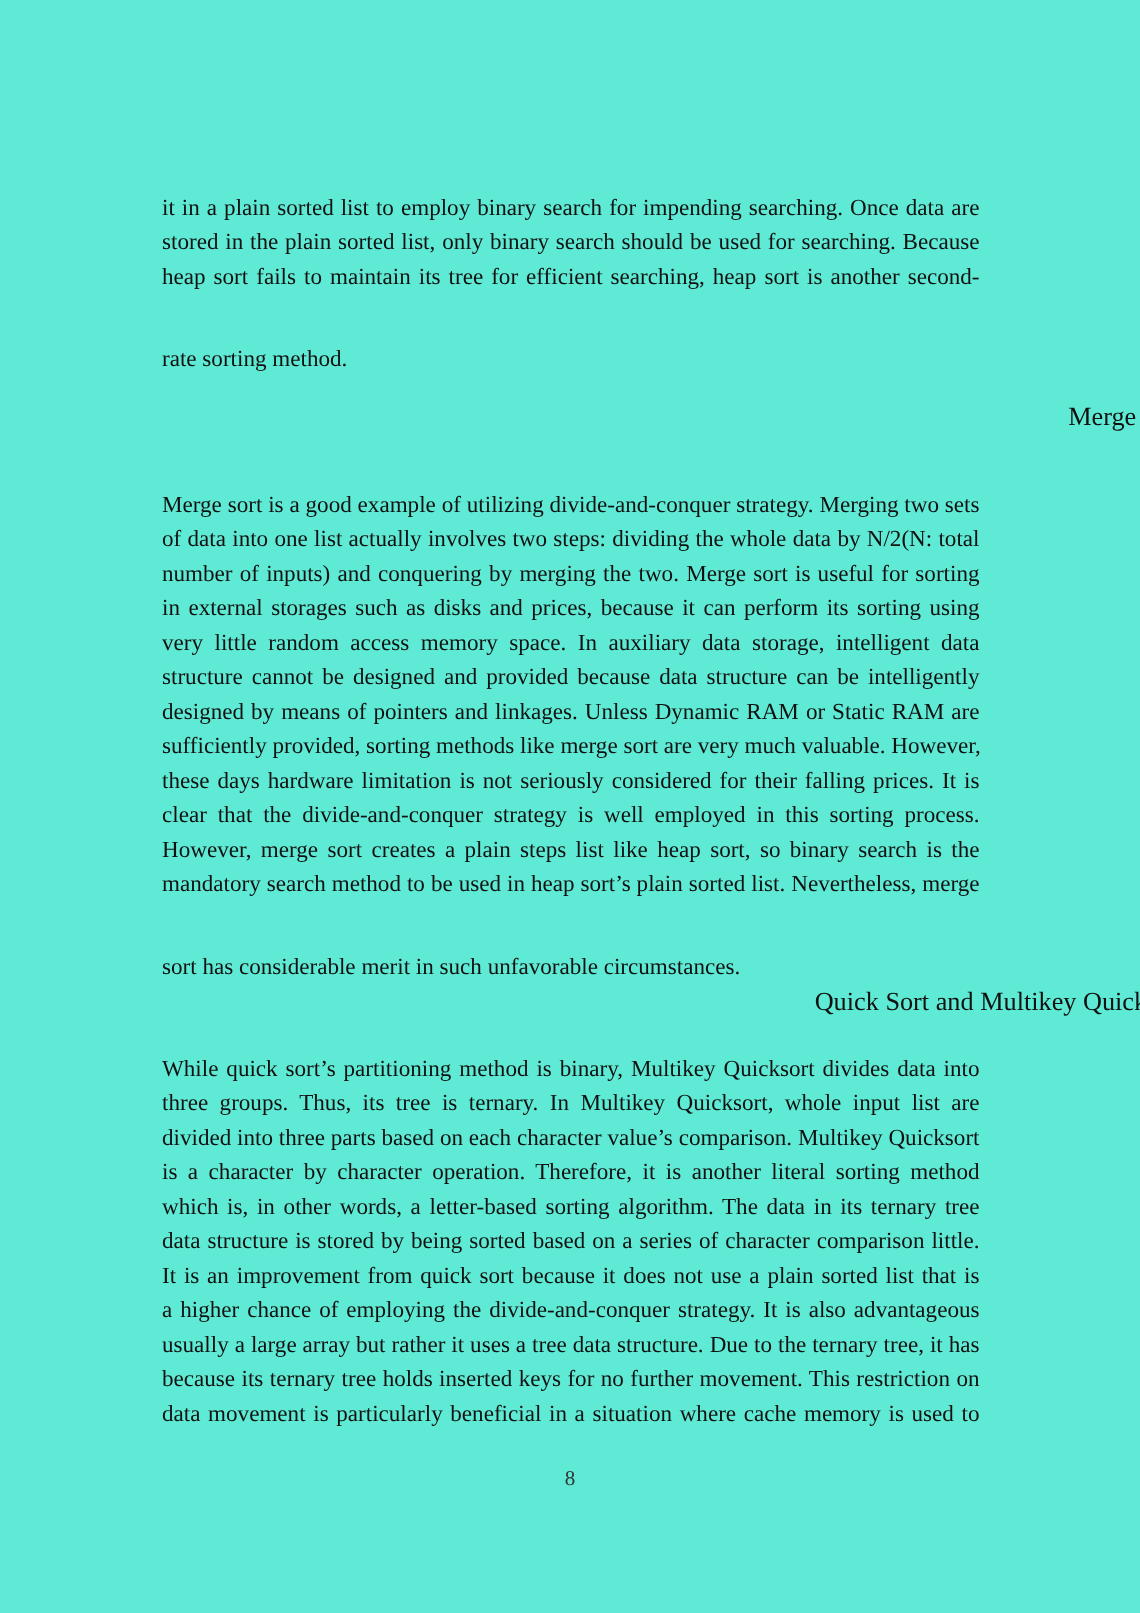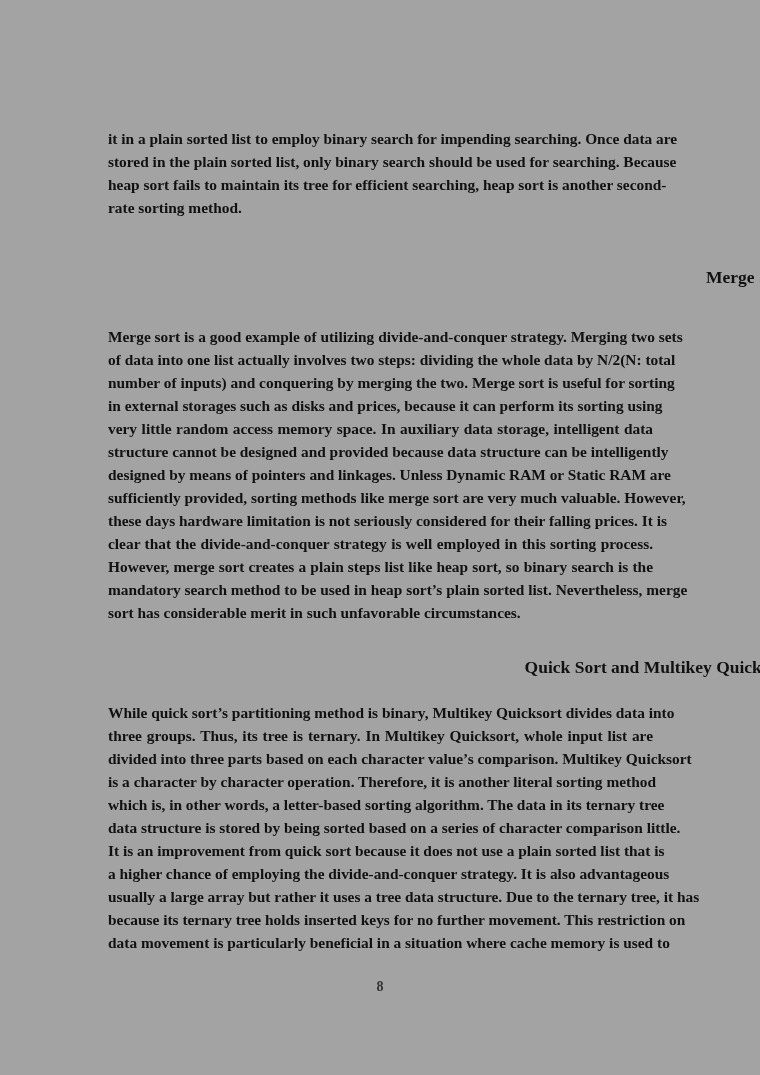--- a/index.html
+++ b/index.html
@@ -13,39 +13,39 @@
       position: relative;
       overflow: hidden;
       font-family: "Liberation Serif", "DejaVu Serif", serif;
       color: #111111;
     }
     .page {
       position: absolute;
       left: 0; top: 0;
       width: 760px;
       height: 1075px;
-      background: #a3a3a3;
-      font-weight: bold;
+      background: #5eead4;
     }
     .para {
       position: absolute;
       left: 108px;
       width: 545px;
       font-size: 15.4px;
       line-height: 23px;
     }
     .line {
       display: block;
       height: 23px;
       white-space: nowrap;
       text-align: justify;
       text-align-last: justify;
     }
     .line.last {
       text-align-last: left;
+      margin-top: 32px;
     }
     .heading {
       position: absolute;
       left: 0;
       width: 760px;
       text-align: right;
       font-size: 17.5px;
       line-height: 24px;
       color: #111111;
       margin-left: 31px;

